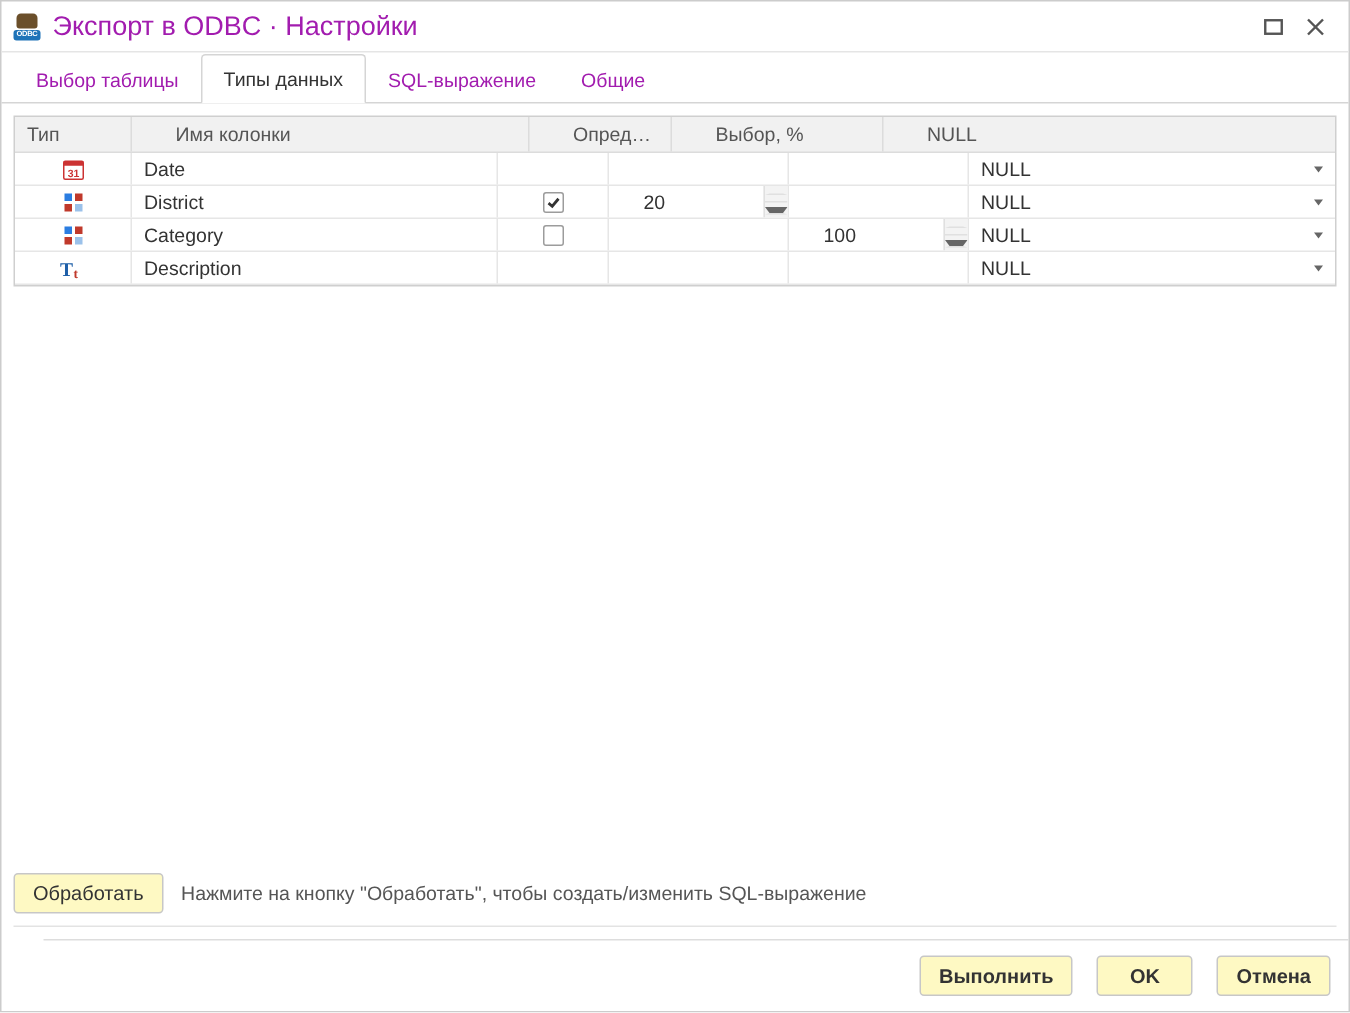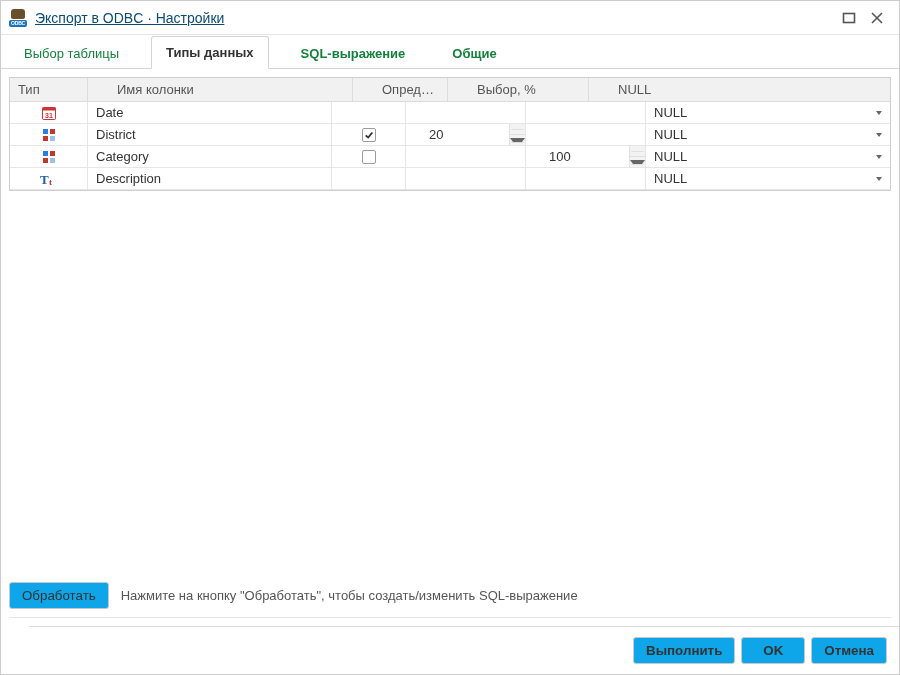--- a/index.html
+++ b/index.html
@@ -4,30 +4,30 @@
 <style>
   * { box-sizing: border-box; margin: 0; padding: 0; }
   html, body { width: 900px; height: 675px; font-family: "Segoe UI", Arial, sans-serif; font-size: 13px; color: #333; background: #fff; }
   .window { width: 900px; height: 675px; display: flex; flex-direction: column; border: 1px solid #ccc; background: #fff; }
 
   
   .titlebar { height: 34px; display: flex; align-items: center; padding: 0 8px; border-bottom: 1px solid #e5e5e5; }
   .titlebar .app-icon { width: 18px; height: 18px; margin-right: 8px; display: flex; flex-direction: column; }
   .app-icon .barrel { width: 14px; height: 10px; border-radius: 3px 3px 2px 2px; background: #6b4f2a; margin: 0 auto; }
   .app-icon .tag { width: 18px; height: 7px; border-radius: 2px; margin-top: 1px; display:flex; align-items:center; justify-content:center; font-size:5px; color:#fff; font-weight:bold; letter-spacing: -0.2px; background:#1e73b8; }
-  .titlebar .title { font-size: 14px; color: #0c4a6e; text-decoration: underline; }
+  .titlebar .title { font-size: 18px; color: #a21caf; }
   .titlebar .spacer { flex: 1; }
   .titlebar .win-btn { width: 28px; height: 28px; display: flex; align-items: center; justify-content: center; color: #555; cursor: pointer; }
   .titlebar svg { width: 14px; height: 14px; stroke: #555; fill: none; stroke-width: 1.6; }
 
   
   .tabs { height: 34px; display: flex; align-items: flex-end; padding: 0 8px; border-bottom: 1px solid #d5d5d5; }
-  .tab { padding: 8px 14px; color: #15803d; cursor: pointer; border: 1px solid transparent; border-bottom: none; position: relative; top: 1px; }
+  .tab { padding: 8px 14px; color: #a21caf; cursor: pointer; border: 1px solid transparent; border-bottom: none; position: relative; top: 1px; }
   .tab.active { color: #333; background: #fff; border: 1px solid #d5d5d5; border-bottom: 1px solid #fff; border-radius: 3px 3px 0 0; }
-  .tab + .tab { margin-left: 17px; font-weight: bold; }
+  .tab + .tab { margin-left: 0; }
 
   
   .body { flex: 1; padding: 8px 8px 8px 8px; display: flex; flex-direction: column; }
 
   
   .grid { border: 1px solid #cfcfcf; }
   .grid-header { display: flex; background: #f1f1f1; border-bottom: 1px solid #dcdcdc; gap: 21px; }
   .gh { padding: 4px 8px; border-right: 1px solid #dcdcdc; color: #555; white-space: nowrap; overflow: hidden; text-overflow: ellipsis; }
   .gh:last-child { border-right: none; }
   .grid-row { display: flex; border-bottom: 1px solid #e6e6e6; align-items: stretch; height: 22px; }
@@ -59,26 +59,26 @@
   .tri.up { border-bottom:4px solid #666; }
   .tri.down { border-top:4px solid #666; }
 
   
   .null-wrap { display:flex; align-items:center; width:100%; }
   .null-wrap .txt { flex:1; }
   .null-wrap .caret { width:14px; display:flex; justify-content:flex-end; }
 
   
   .bottom-panel { margin-top: auto; display:flex; align-items:center; gap: 12px; padding-top: 8px;}
-  .btn { border: 1px solid #c7c7c7; background: #0ea5e9; padding: 5px 12px; border-radius: 3px; cursor: pointer; color:#333; }
+  .btn { border: 1px solid #c7c7c7; background: #fef9c3; padding: 5px 12px; border-radius: 3px; cursor: pointer; color:#333; }
   .hint { color: #555; }
   .body-rule { border-top:1px solid #e3e3e3; margin-top:8px;}
 
   
-  .footer { height: 48px; border-top: 1px solid #ddd; display:flex; align-items:center; justify-content:flex-end; padding: 0 12px; gap: 6px; margin-left: 28px; }
+  .footer { height: 48px; border-top: 1px solid #ddd; display:flex; align-items:center; justify-content:flex-end; padding: 0 12px; gap: 16px; margin-left: 28px; }
   .footer .btn { min-width: 64px; text-align:center; font-weight: 600; }
   .footer .btn.primary { font-weight:600; }
 </style>
 </head>
 <body>
 
 <div class="window">
 
   <div class="titlebar">
     <div class="app-icon">

